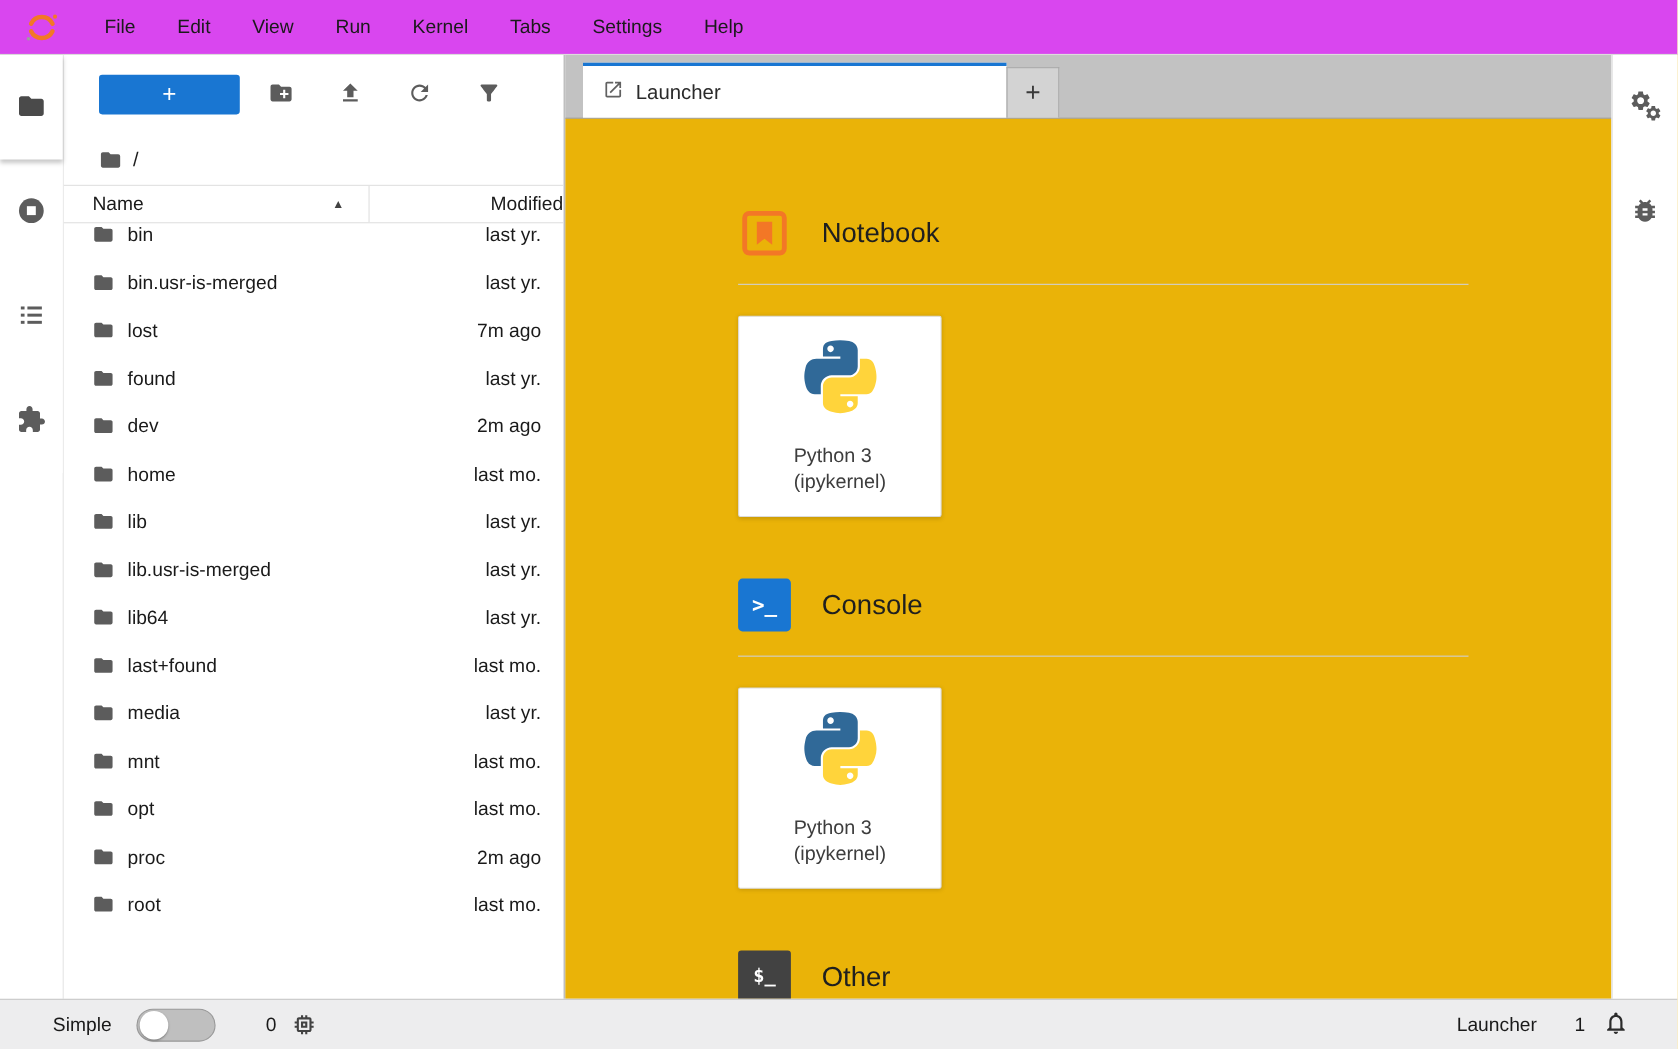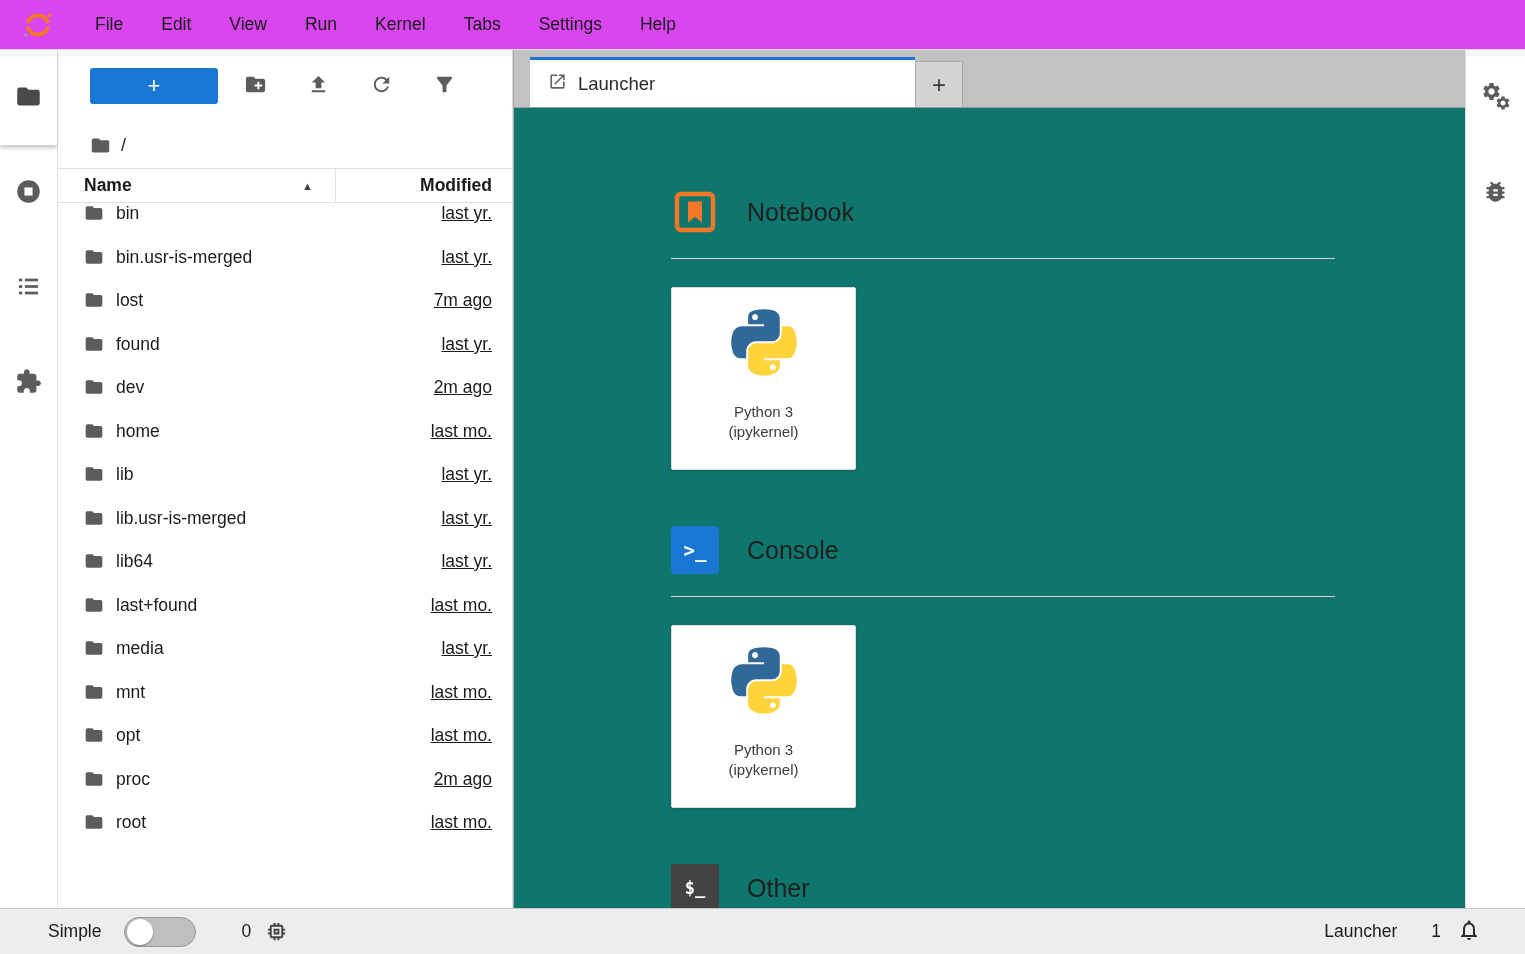--- a/index.html
+++ b/index.html
@@ -28,60 +28,60 @@
   .filebrowser { flex:0 0 455px; background:#fff; display:flex; flex-direction:column;
                  border-right:1px solid #dadada; }
   .fb-toolbar { flex:0 0 72px; display:flex; align-items:center; padding:0 26px 0 32px; }
   .new-launcher-btn { width:128px; height:36px; background:#1976d2; border:none; border-radius:3px;
                       color:#fff; font-size:22px; line-height:1; cursor:pointer; }
   .fb-tool-icons { display:flex; margin-left:26px; gap:40px; align-items:center; }
   .icon-btn { border:none; background:none; cursor:pointer; display:flex; align-items:center; }
   .fb-breadcrumb { flex:0 0 46px; display:flex; align-items:center; padding-left:32px; gap:10px;
                    font-size:18px; }
   .fb-header { flex:0 0 35px; border-top:1px solid #e0e0e0; border-bottom:1px solid #e0e0e0;
-               display:flex; align-items:stretch; font-weight:bold; font-size:17.5px; }
+               display:flex; align-items:stretch; font-weight:normal; font-size:17.5px; }
   .fb-h-name { flex:0 0 277px; display:flex; align-items:center; padding-left:26px; cursor:pointer; }
   .sort-caret { margin-left:auto; margin-right:22px; font-size:11px; color:#424242; }
   .fb-h-mod { flex:1; display:flex; align-items:center; justify-content:flex-end;
-              padding-right:20px; border-left:1px solid #e0e0e0; cursor:pointer; }
+              border-left:1px solid #e0e0e0; cursor:pointer; }
   .fb-rows { flex:1; overflow:hidden; }
   .fb-row { height:43.5px; display:flex; align-items:flex-start; font-size:17.5px; cursor:pointer; }
   .fb-row-icon { margin-left:26px; display:flex; }
   .fb-row-name { margin-left:12px; }
-  .fb-row-mod { margin-left:auto; padding-right:20px;text-decoration:underline; }
+  .fb-row-mod { margin-left:auto; padding-right:20px; }
 
   
   .main { flex:1; display:flex; flex-direction:column; min-width:0;
           border-left:1px solid #a8a8a8; }
   .tabrow { flex:0 0 58px; background:#c2c2c2; display:flex; align-items:flex-end;
             padding-left:16px; border-bottom:1px solid #9a9a9a; }
   .tab { width:385px; height:50px; background:#fff; border:none; border-top:3px solid #1976d2;
          display:flex; align-items:center; padding-left:18px; gap:11px; font-size:18.5px;
          color:#2b2b2b; cursor:pointer; font-family:inherit; }
   .tab-add { width:48px; height:46px; background:#d3d3d3; border:1px solid #aaa; border-bottom:none;
              font-size:24px; color:#3a3a3a; cursor:pointer; display:flex; align-items:center;
              justify-content:center; line-height:1; }
-  .content { flex:1; background:#0f766e; overflow:hidden; padding:80px 130px 0 157px; }
+  .content { flex:1; background:#eab308; overflow:hidden; padding:80px 130px 0 157px; }
   .section { margin-bottom:56px; }
   .section-head { display:flex; align-items:center; gap:28px; }
   .section-icon { width:48px; height:48px; flex:0 0 48px; display:flex; align-items:center;
                   justify-content:center; }
   .console-badge { background:#1976d2; border-radius:4px; color:#fff;
                    font-family:"DejaVu Sans Mono",monospace; font-weight:bold; font-size:19px;
                    width:48px; height:48px; display:flex; align-items:center; justify-content:center; }
   .terminal-badge { background:#424242; border-radius:3px; color:#fff;
                     font-family:"DejaVu Sans Mono",monospace; font-weight:bold; font-size:17px;
                     width:48px; height:48px; display:flex; align-items:center; justify-content:center; }
   .section-title { font-size:25px; color:#1f1f1f; }
   .section-rule { border:none; border-top:1px solid #d0d0d0; margin-top:22px; }
   .card { margin-top:28px; width:185px; height:183px; background:#fff; border:1px solid #dcdcdc;
           border-radius:2px; box-shadow:0 1px 4px rgba(0,0,0,.15); cursor:pointer;
           display:flex; flex-direction:column; align-items:center; }
   .card-logo { margin-top:20px; display:flex; }
-  .card-label { margin-top:12px; text-align:center; font-size:15px; color:#3d3d3d; line-height:1.35; }
+  .card-label { margin-top:12px; text-align:left; font-size:18px; color:#3d3d3d; line-height:1.35; }
 
   
   .right-rail { flex:0 0 60px; background:#fff; border-left:1px solid #dadada;
                 display:flex; flex-direction:column; align-items:center; }
 
   
   .statusbar { flex:0 0 46px; background:#ededee; border-top:1px solid #c9c9c9;
                display:flex; align-items:center; padding:0 44px 0 48px; font-size:17.5px; }
   .toggle { width:72px; height:30px; border-radius:15px; background:#bfbfbf;
             border:1px solid #999; margin-left:22px; position:relative; cursor:pointer; }

